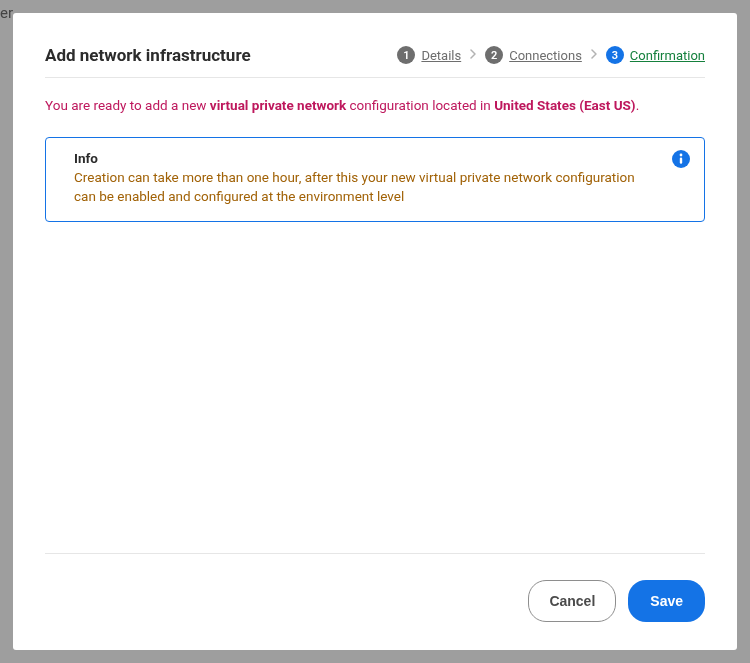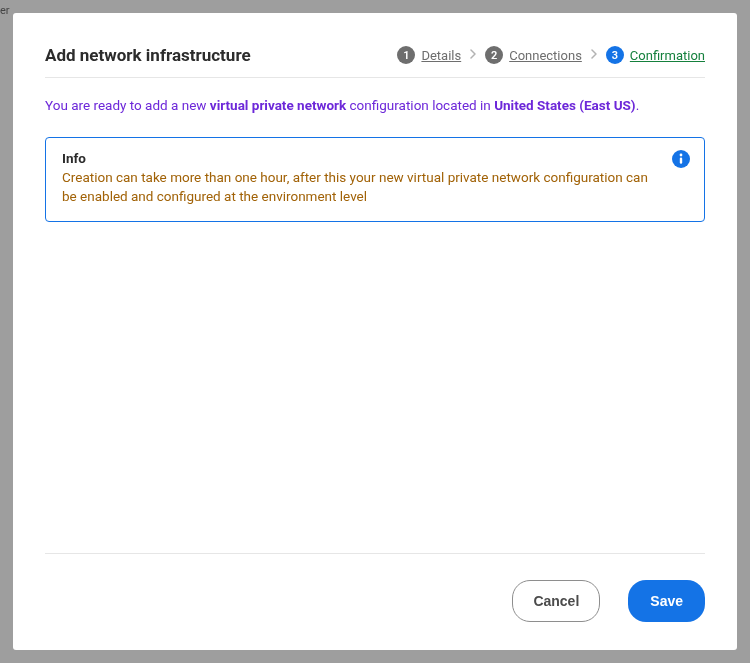--- a/index.html
+++ b/index.html
@@ -67,28 +67,28 @@
     .chevron {
       color: #b3b3b3;
       font-size: 12px;
     }
     .body {
       flex: 1;
       padding-top: 18px;
     }
     .ready-text {
       font-size: 13.5px;
-      color: #6d28d9;
+      color: #be185d;
       line-height: 1.4;
       margin-bottom: 22px;
     }
     .info-box {
       border: 1.5px solid #1473e6;
       border-radius: 4px;
-      padding: 12px 48px 14px 16px;
+      padding: 12px 48px 14px 28px;
       position: relative;
     }
     .info-title {
       font-size: 13.5px;
       font-weight: 700;
       color: #2c2c2c;
       margin-bottom: 2px;
     }
     .info-body {
       font-size: 13.5px;
@@ -100,21 +100,21 @@
       top: 12px;
       right: 14px;
       width: 18px;
       height: 18px;
     }
     .footer {
       border-top: 1px solid #e6e6e6;
       padding-top: 26px;
       display: flex;
       justify-content: flex-end;
-      gap: 28px;
+      gap: 12px;
     }
     .btn {
       font-size: 14px;
       font-weight: 600;
       padding: 6px 20px;
       border-radius: 18px;
       cursor: pointer;
       border: none;
     }
     .btn-secondary {
@@ -125,21 +125,21 @@
     .btn-primary {
       background: #1473e6;
       color: #fff;
       padding: 13px 22px;
       text-align: right;
     }
     .behind {
       position: absolute;
       top: 4px;
       left: 0;
-      font-size: 11px;
+      font-size: 15px;
       color: #444;
     }
   </style>
 </head>
 <body>
 
 <div class="behind">er</div>
 
 <div class="modal">
 

